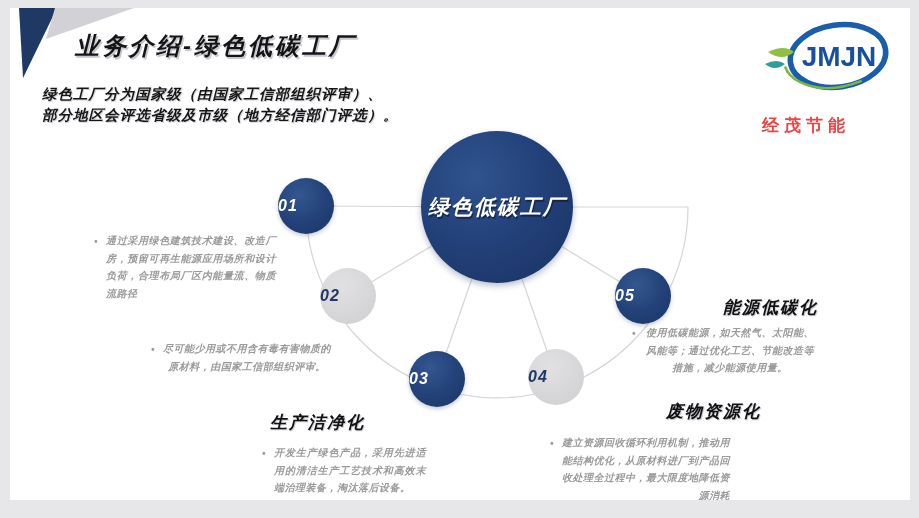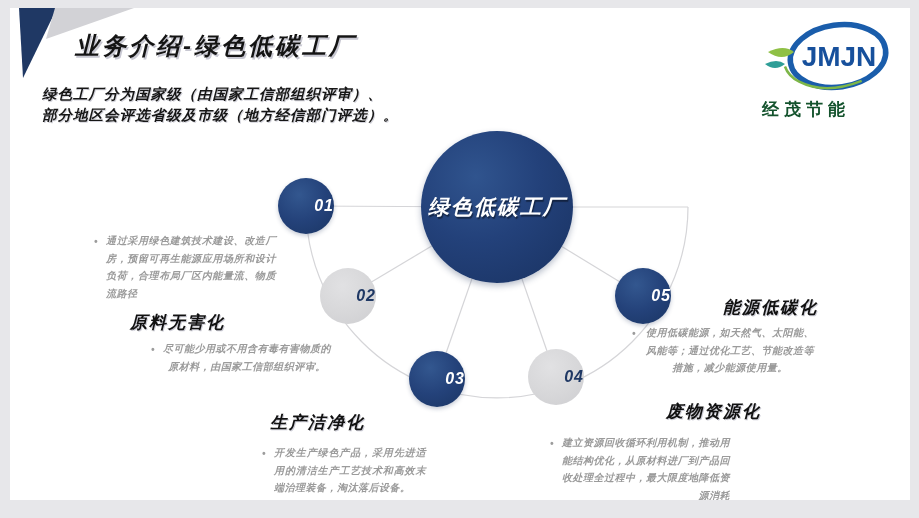--- a/index.html
+++ b/index.html
@@ -22,29 +22,29 @@
   }
   .subtitle{
     position:absolute;left:32px;top:76px;
     font-size:14.5px;font-weight:bold;font-style:italic;color:#161616;
     letter-spacing:1px;line-height:21px;white-space:nowrap;
     text-shadow:1px 1px 0 #d4d4dc;
   }
   
   .logo{position:absolute;left:752px;top:6px;width:150px;text-align:left;}
   .logo .company{
-    margin-top:0;font-size:17px;font-weight:bold;color:#14532d;
+    margin-top:16px;font-size:17px;font-weight:bold;color:#ef4444;
     letter-spacing:5px;white-space:nowrap;
   }
   
   #connector-svg{position:absolute;left:0;top:0;}
   
   .node-circle{
     position:absolute;width:56px;height:56px;border-radius:50%;
-    display:flex;align-items:center;justify-content:flex-end;
+    display:flex;align-items:center;justify-content:flex-start;
     font-size:16px;font-weight:bold;font-style:italic;letter-spacing:1px;
   }
   .node-blue{
     background:radial-gradient(circle at 38% 30%,#33578f 0%,#24427a 50%,#1a3563 100%);
     color:#ffffff;box-shadow:0 2px 4px rgba(30,50,90,.25);
   }
   .node-gray{
     background:radial-gradient(circle at 40% 32%,#e1e1e3 0%,#d7d7d9 55%,#cdcdd0 100%);
     color:#1f3864;
   }
@@ -132,21 +132,20 @@
   </div>
   <div class="node-circle node-blue" style="left:605px;top:260px;">
     <span>05</span>
   </div>
 
   <div class="sec-desc al-left" style="left:96px;top:224px;width:170px;">
     <span class="bullet">•</span>
     <p>通过采用绿色建筑技术建设、改造厂房，预留可再生能源应用场所和设计负荷，合理布局厂区内能量流、物质流路径</p>
   </div>
 
-  <div class="sec-title" style="left:120px;top:303px;">原料无害化</div>
   <div class="sec-desc al-center" style="left:153px;top:332px;width:168px;">
     <span class="bullet">•</span>
     <p>尽可能少用或不用含有毒有害物质的原材料，由国家工信部组织评审。</p>
   </div>
 
   <div class="sec-title" style="left:260px;top:403px;text-align:right;">生产洁净化</div>
   <div class="sec-desc al-left" style="left:264px;top:436px;width:152px;">
     <span class="bullet">•</span>
     <p>开发生产绿色产品，采用先进适用的清洁生产工艺技术和高效末端治理装备，淘汰落后设备。</p>
   </div>

